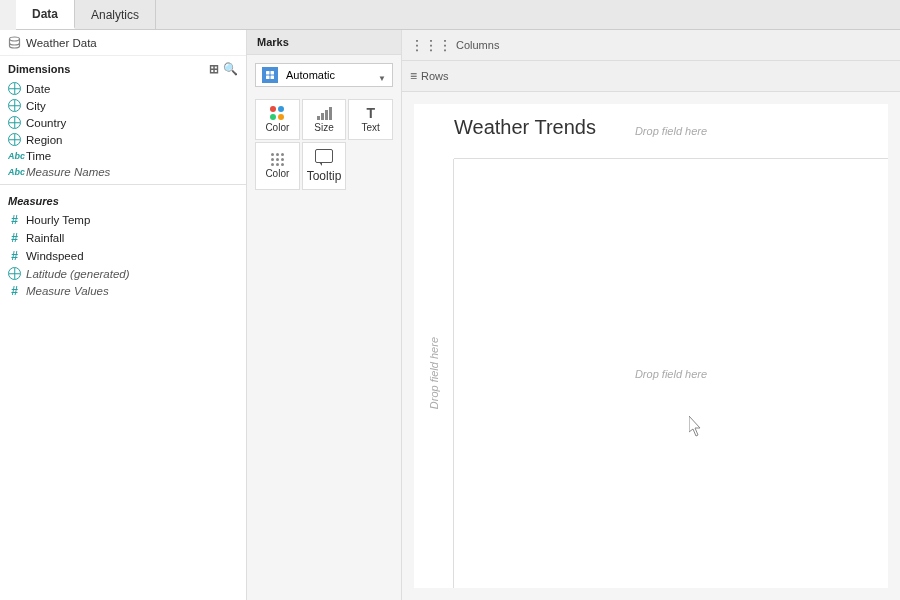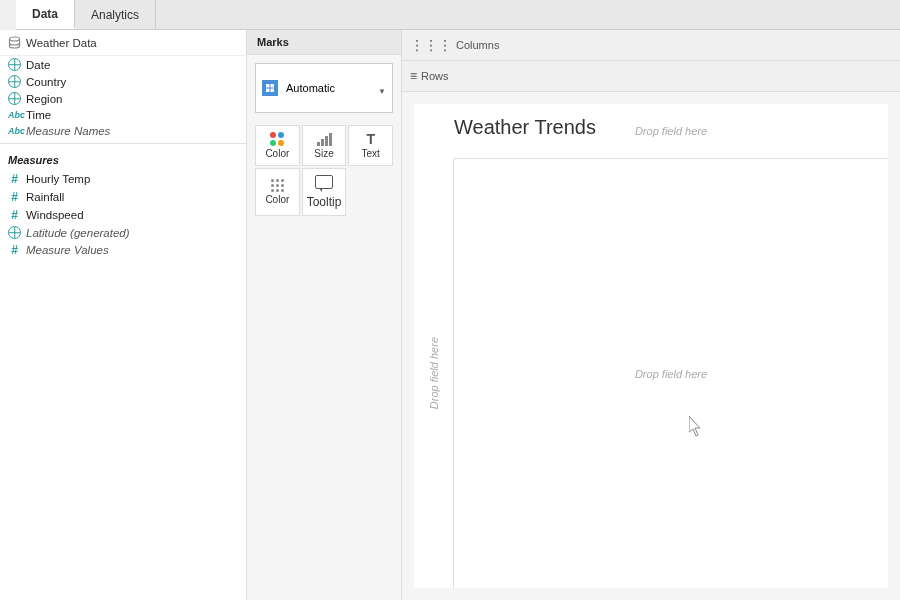--- a/index.html
+++ b/index.html
@@ -174,21 +174,21 @@
       background: #e8e8e8;
       border-bottom: 1px solid #ddd;
     }
 
     .marks-dropdown {
       margin: 8px 8px;
       display: flex;
       align-items: flex-end;
       border: 1px solid #ccc;
       background: #fff;
-      padding: 16px 6px;
+      padding: 3px 6px;
       font-size: 11px;
       cursor: pointer;
       justify-content: space-between;
     }
 
     .marks-dropdown-icon {
       width: 16px;
       height: 16px;
       background: #4a90d9;
       display: inline-flex;
@@ -418,25 +418,36 @@
 
     <div class="data-source-row">
       <svg width="13" height="13" viewBox="0 0 13 13">
         <ellipse cx="6.5" cy="3" rx="5" ry="2" fill="none" stroke="#888" stroke-width="1.2"></ellipse>
         <path d="M1.5 3 v4 c0 1.1 2.2 2 5 2 s5-0.9 5-2 V3" fill="none" stroke="#888" stroke-width="1.2"></path>
         <path d="M1.5 7 v3 c0 1.1 2.2 2 5 2 s5-0.9 5-2 V7" fill="none" stroke="#888" stroke-width="1.2"></path>
       </svg>
       <span style="font-size:11.5px; color:#333;">Weather Data</span>
     </div>
 
+    <div class="dimensions-header">
+      <span>Dimensions</span>
+      <div class="dimensions-header-icons">
+        <span style="font-size:12px; color:#666; cursor:pointer;">⊞</span>
+        <span style="font-size:12px; color:#666; cursor:pointer;">🔍</span>
+      </div>
+    </div>
 
     <div>
       <div class="dim-item">
         <span class="icon-globe"></span>
         <span>Date</span>
+      </div>
+      <div class="dim-item">
+        <span class="icon-globe"></span>
+        <span>City</span>
       </div>
       <div class="dim-item">
         <span class="icon-globe"></span>
         <span>Country</span>
       </div>
       <div class="dim-item">
         <span class="icon-globe"></span>
         <span>Region</span>
       </div>
       <div class="dim-item">

